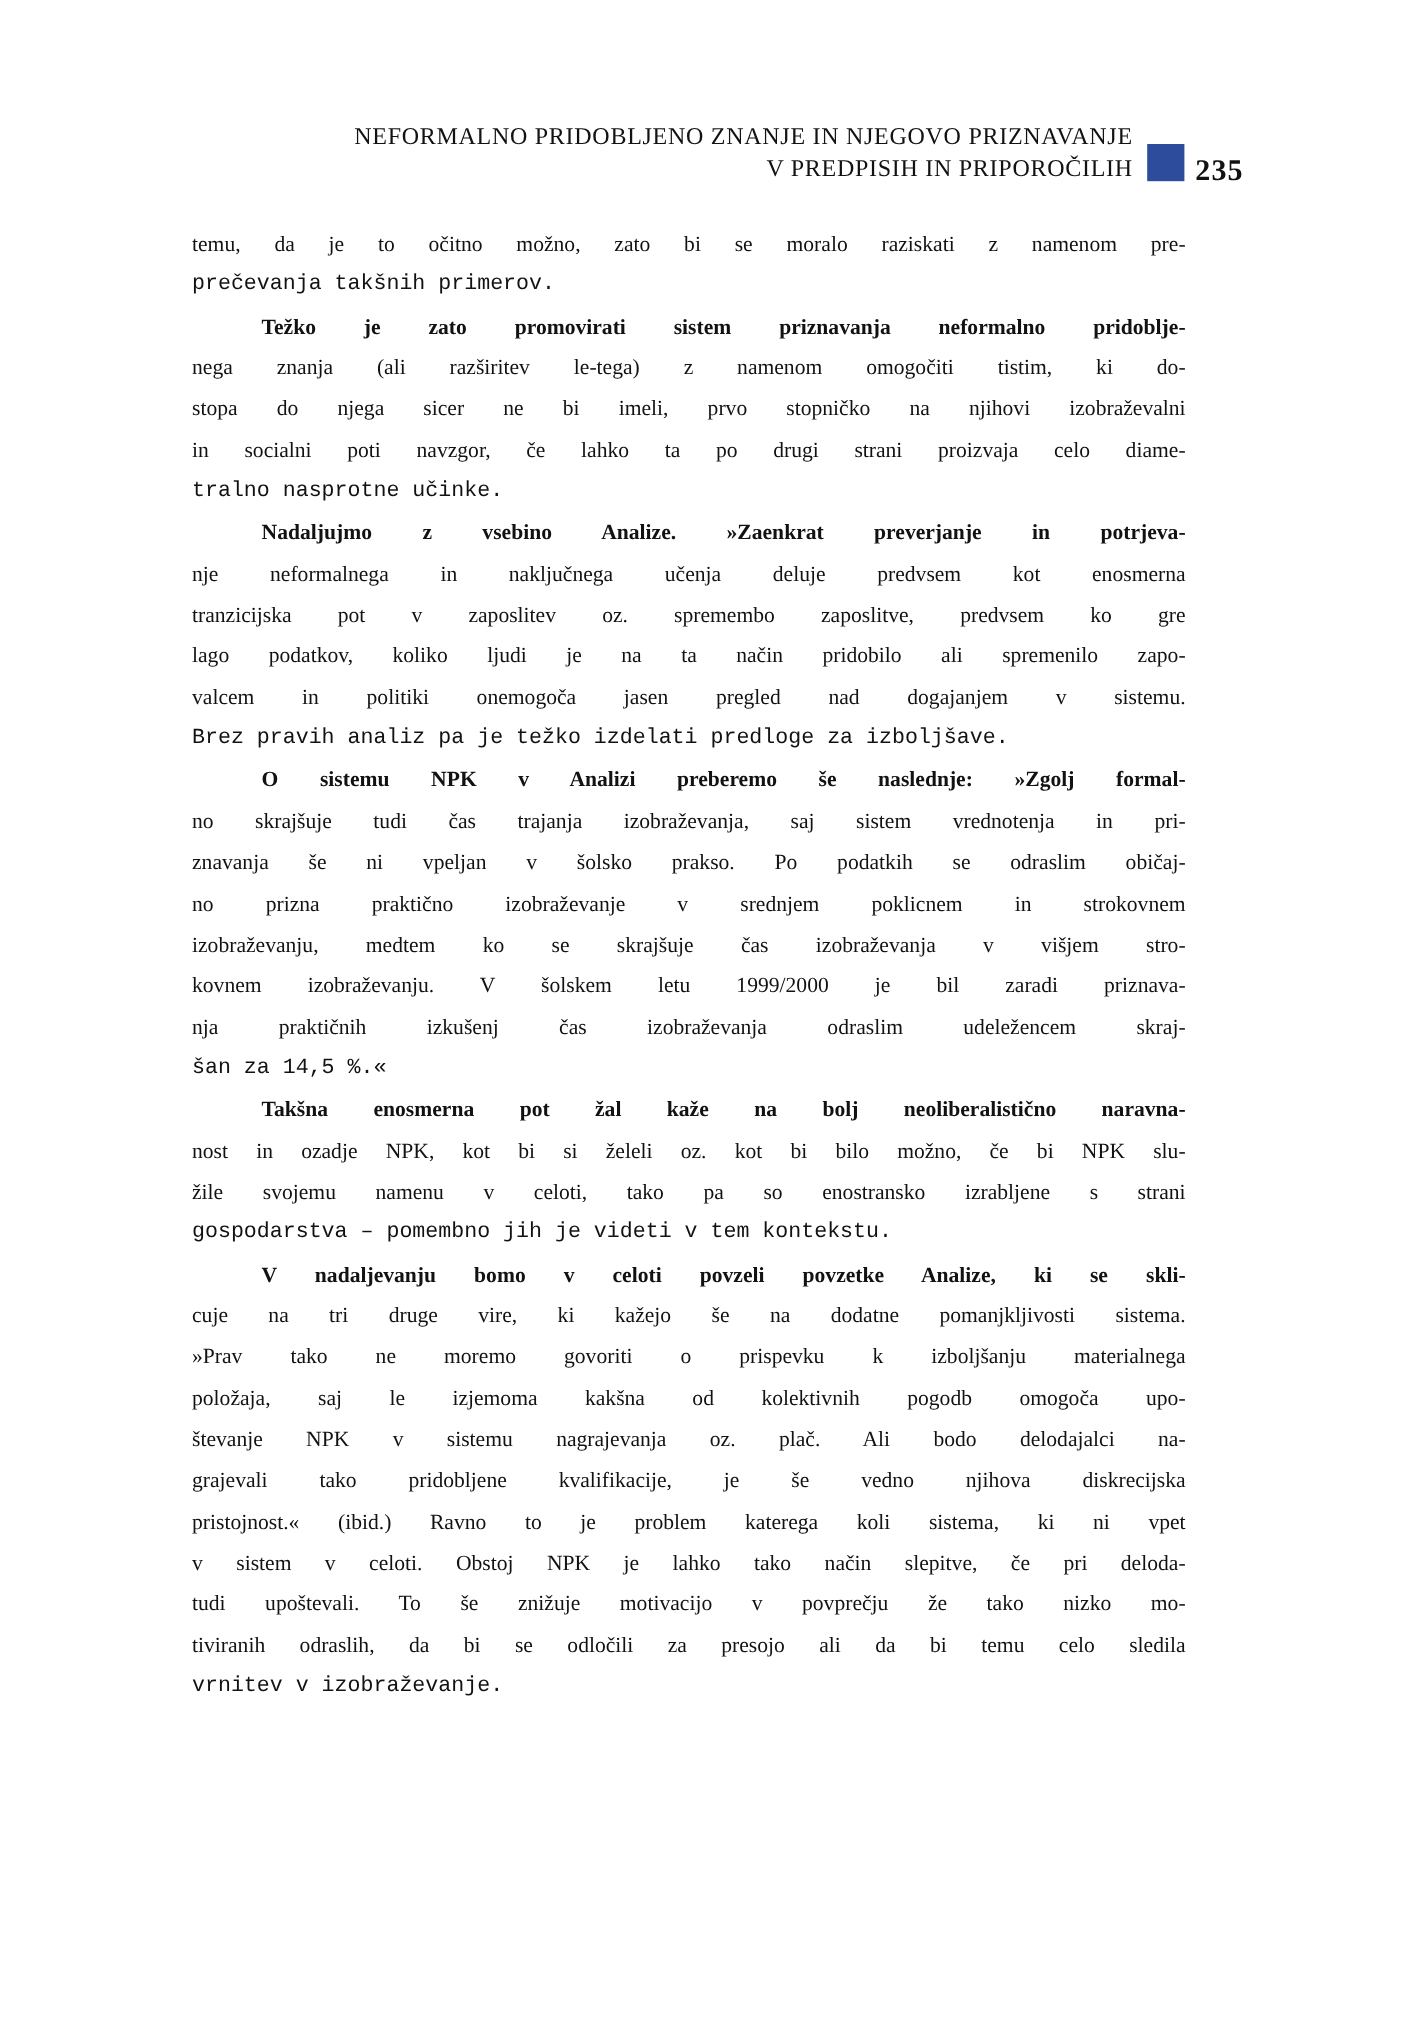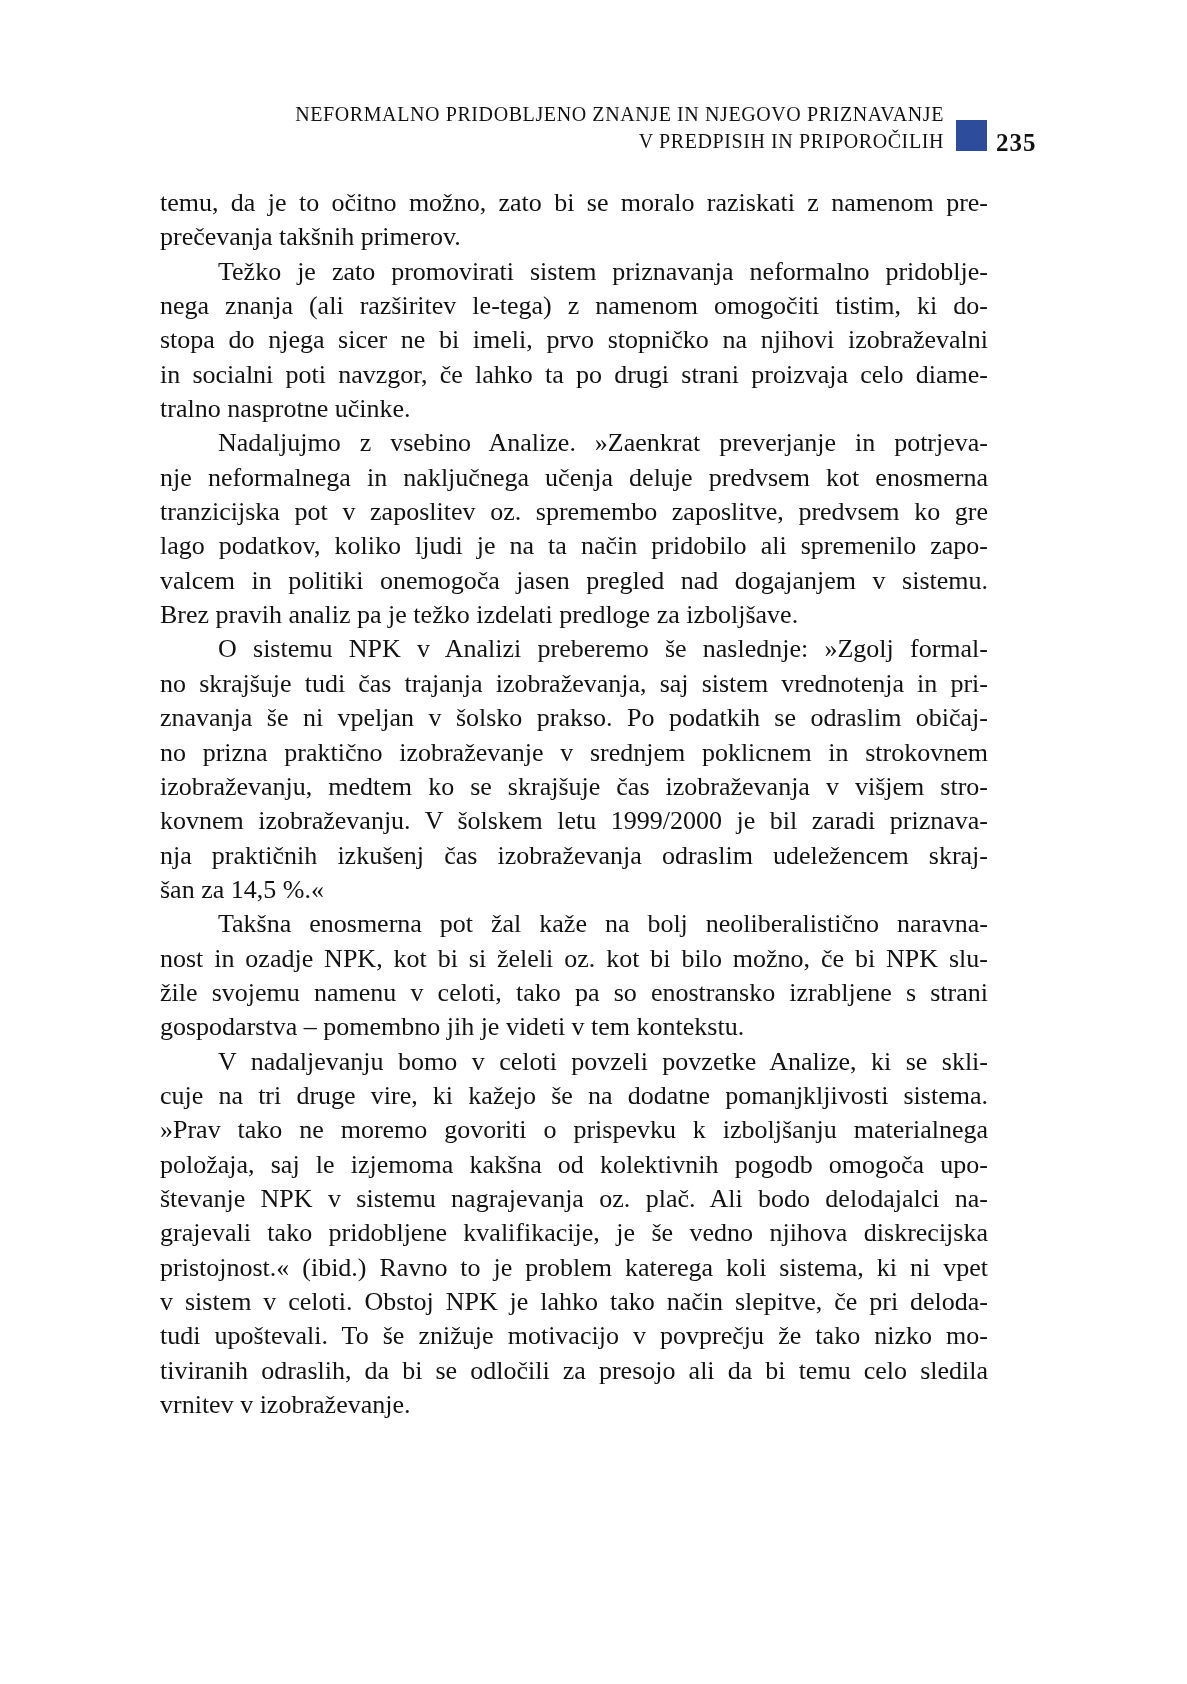--- a/index.html
+++ b/index.html
@@ -46,35 +46,37 @@
     color: #121212;
     white-space: nowrap;
     font-family: Liberation Serif, serif;
   }
   
   .body-text {
     position: absolute;
     left: 160px;
     top: 186px;
     width: 828px;
-    font-size: 26px;
+    font-size: 18px;
     line-height: 34.35px;
     color: #121212;
   }
   .body-text .line {
     text-align: justify;
     text-align-last: justify;
     -moz-text-align-last: justify;
   }
   .body-text .line.last {
     text-align-last: left;
+    font-family: Liberation Mono, monospace;
     -moz-text-align-last: left;
   }
   .body-text .line.indent {
     text-indent: 58px;
+    font-weight: bold;
   }
 </style>
 </head>
 <body>
 
 <div class="page">
 
   <div class="running-header-titles">
     <div>NEFORMALNO PRIDOBLJENO ZNANJE IN NJEGOVO PRIZNAVANJE</div>
     <div>V PREDPISIH IN PRIPOROČILIH</div>

